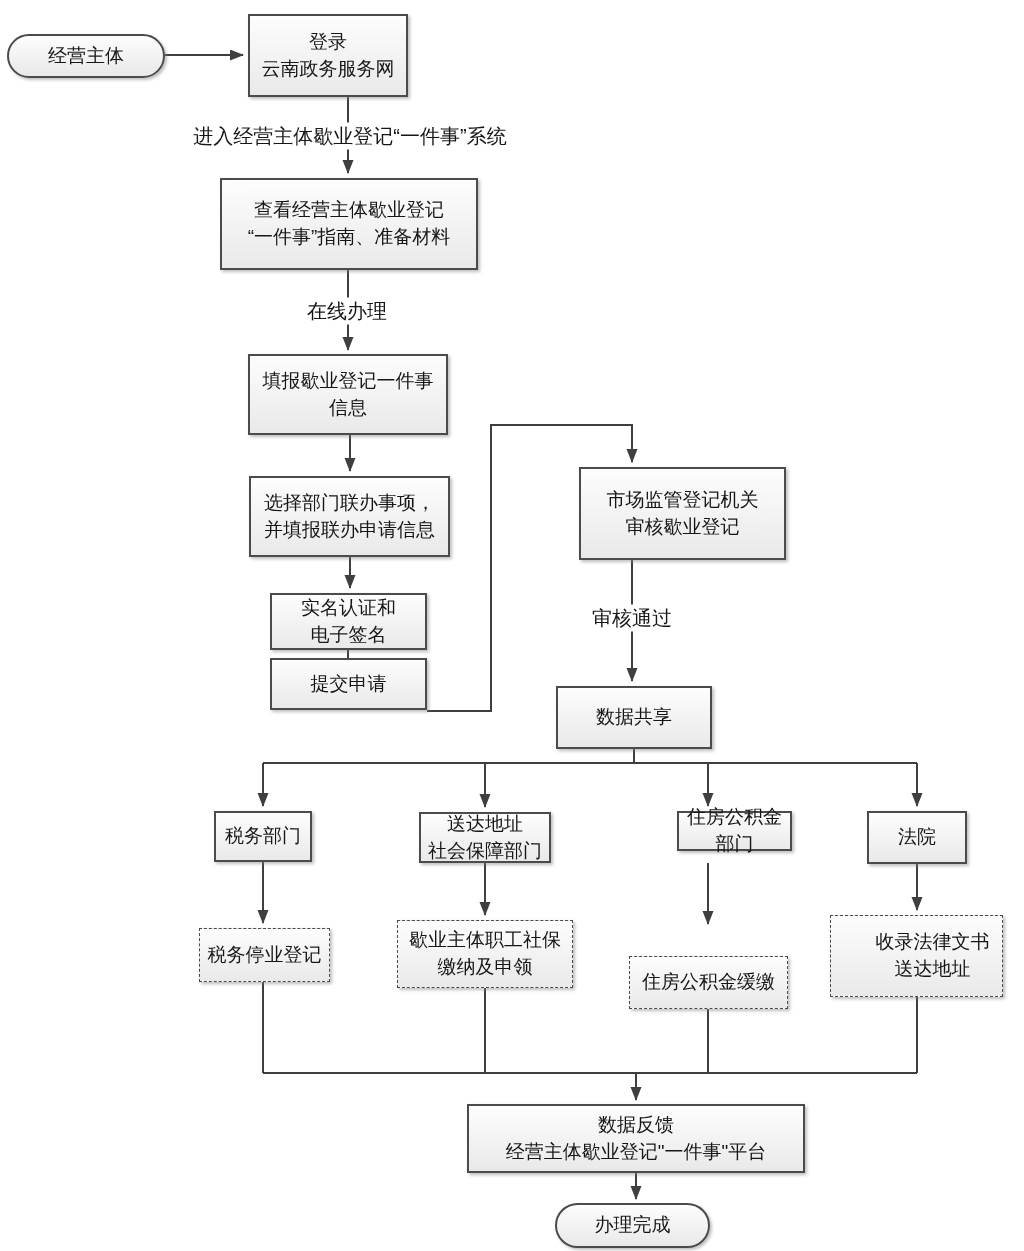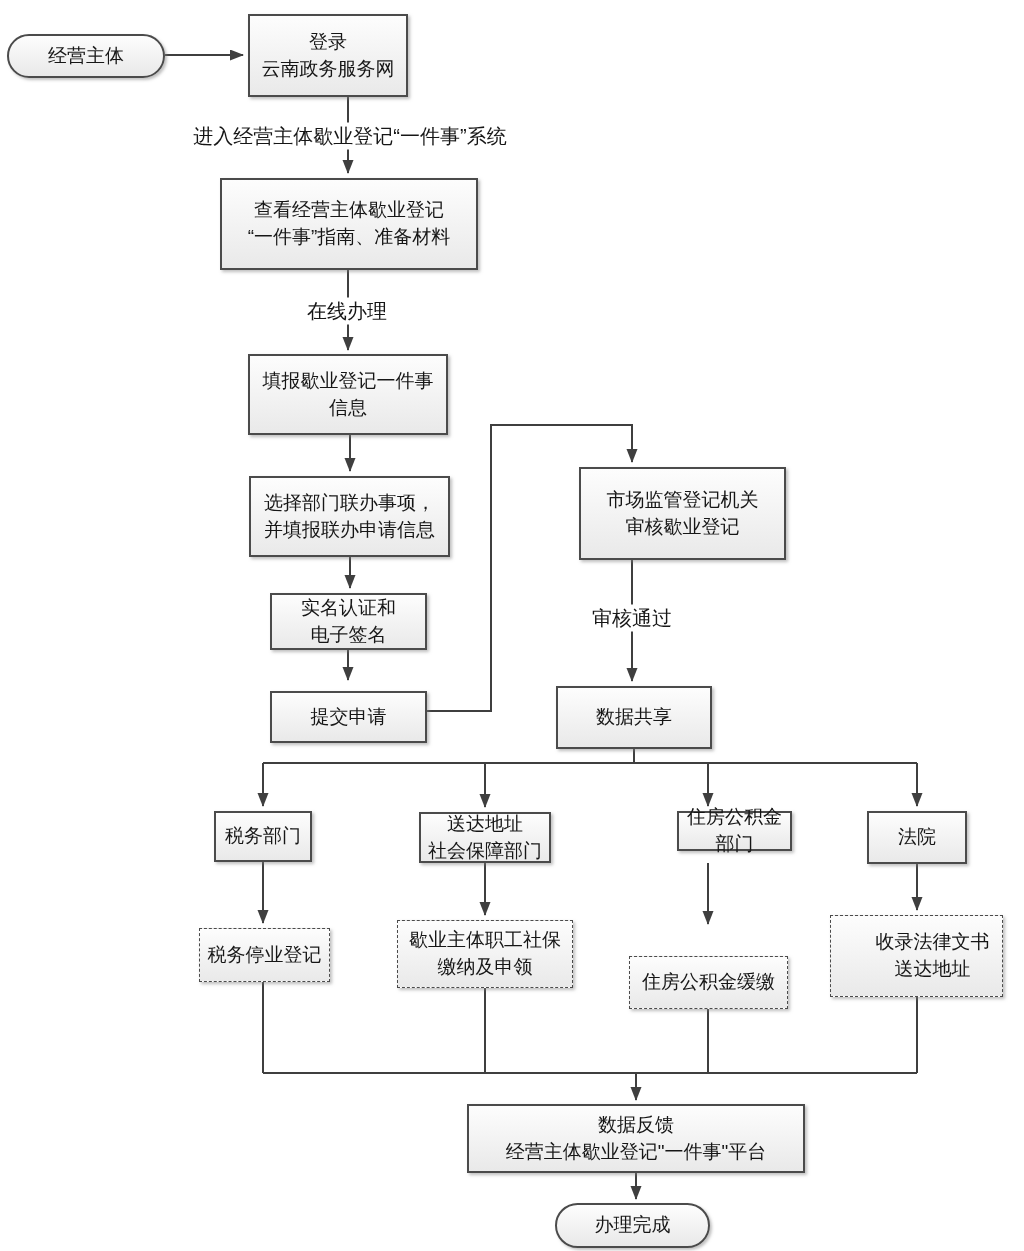--- a/index.html
+++ b/index.html
@@ -121,21 +121,21 @@
   <div class="node" style="left:249px;top:476px;width:201px;height:81px;">
     <span>选择部门联办事项，</span>
     <span>并填报联办申请信息</span>
   </div>
 
   <div class="node" style="left:270px;top:593px;width:157px;height:57px;">
     <span>实名认证和</span>
     <span>电子签名</span>
   </div>
 
-  <div class="node" style="left:270px;top:691px;width:157px;height:52px;">
+  <div class="node" style="left:270px;top:658px;width:157px;height:52px;">
     <span>提交申请</span>
   </div>
 
   <div class="node" style="left:535px;top:467px;width:207px;height:93px;margin-left:44px;">
     <span>市场监管登记机关</span>
     <span>审核歇业登记</span>
   </div>
 
   <div class="node" style="left:556px;top:686px;width:156px;height:63px;">
     <span>数据共享</span>

